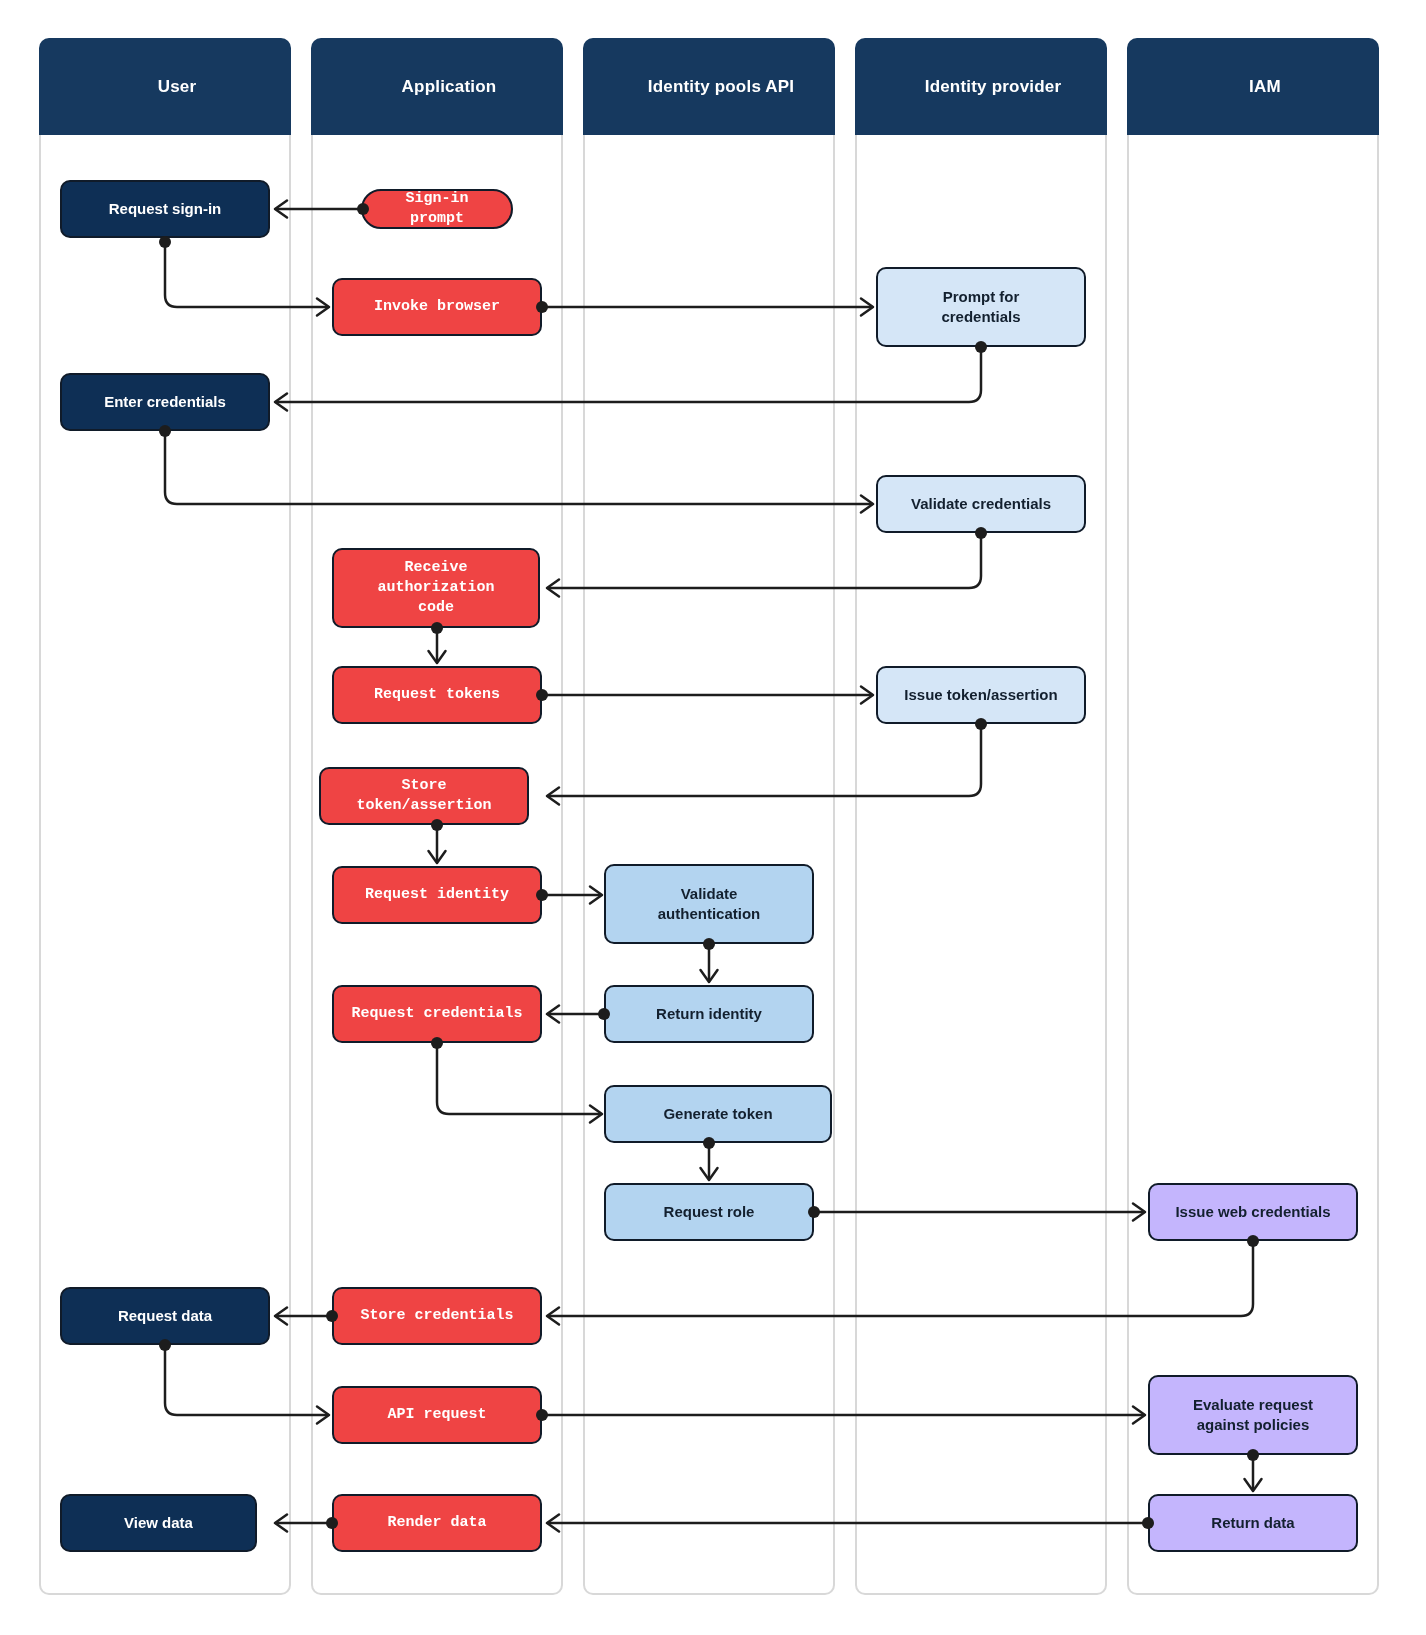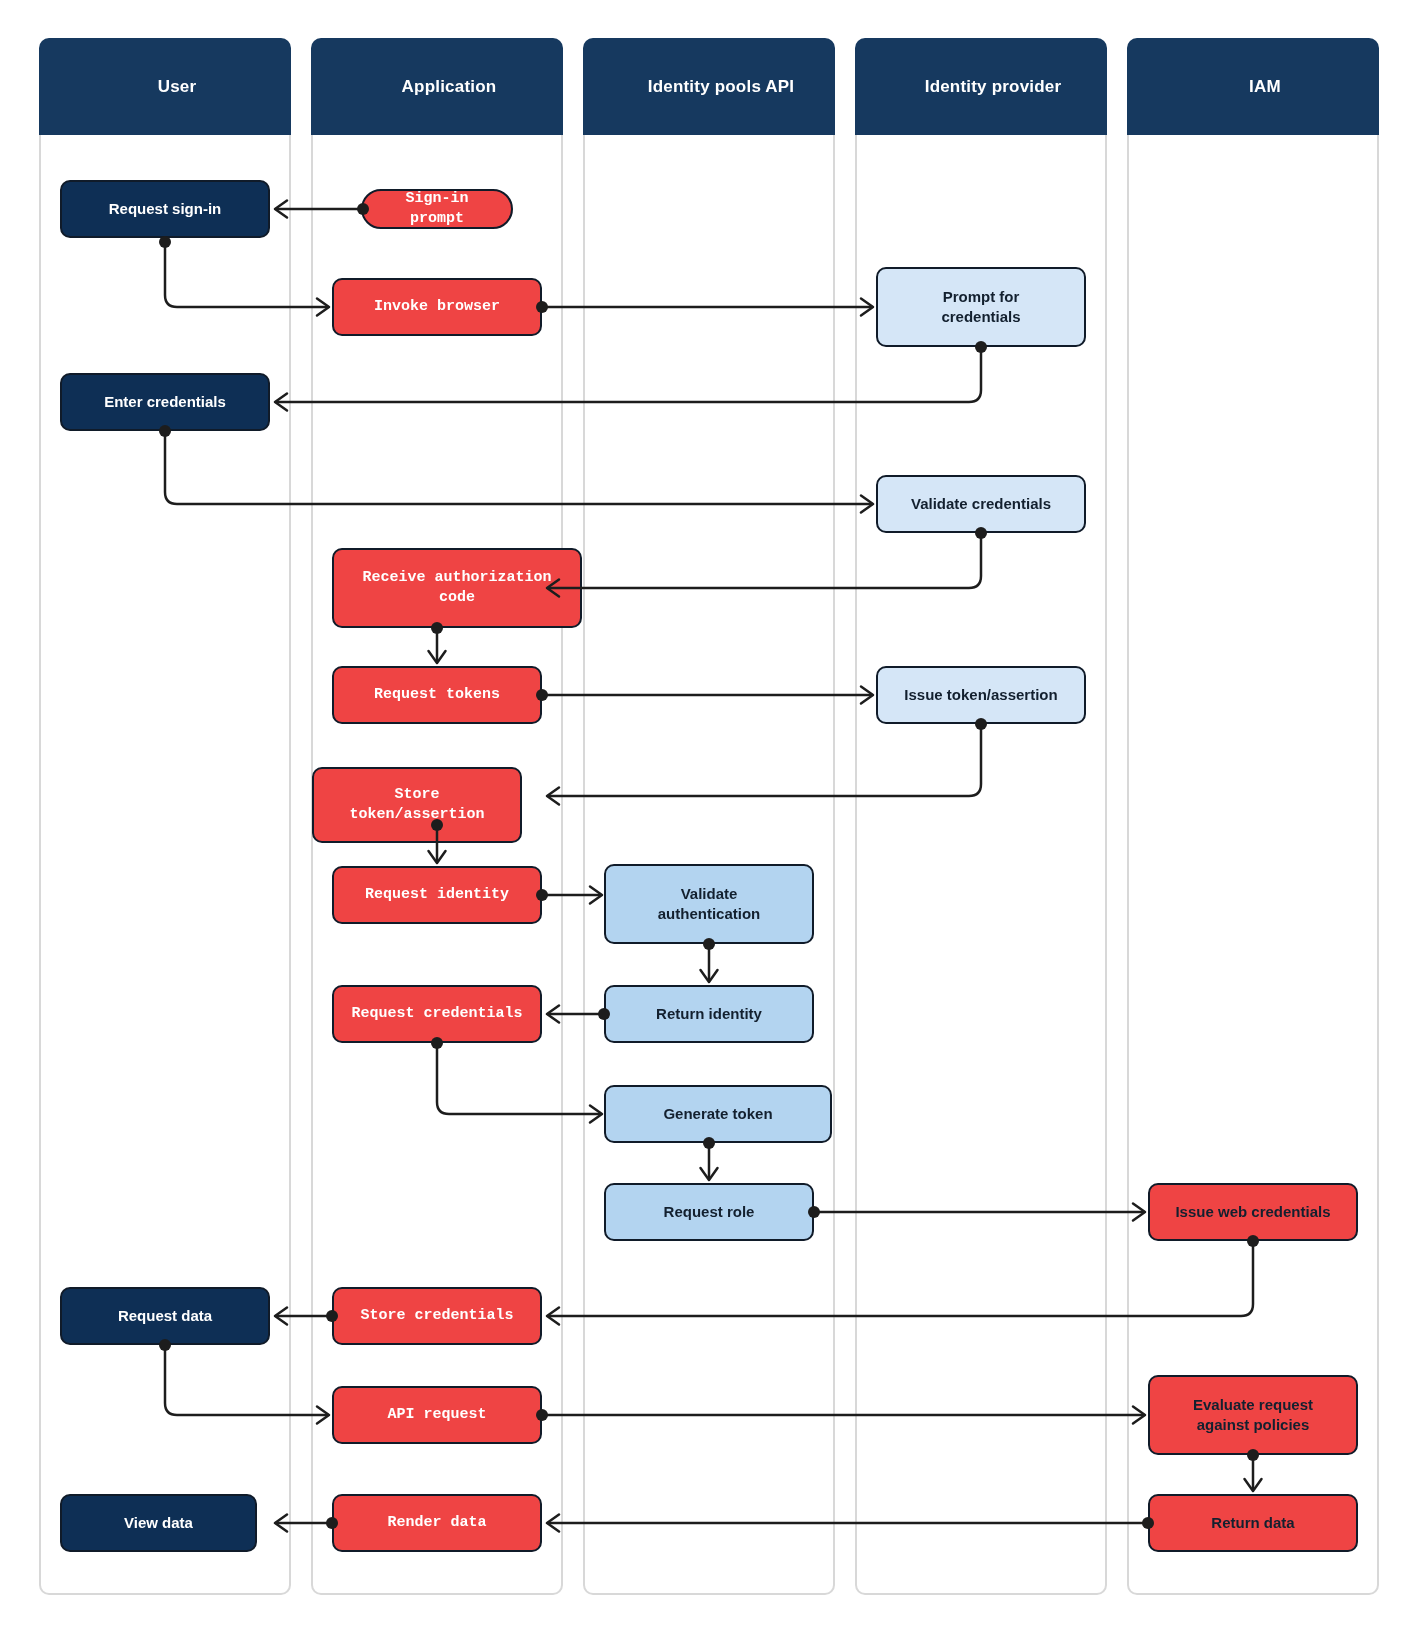--- a/index.html
+++ b/index.html
@@ -23,21 +23,21 @@
     position:absolute;box-sizing:border-box;
     display:flex;align-items:center;justify-content:center;text-align:center;
     font-weight:bold;font-size:15px;line-height:1.35;
     border:2.5px solid #101B29;border-radius:10px;
     white-space:pre-line;padding:2px 14px;z-index:2;
   }
   .dark  {background:#0E2F55;color:#ffffff;}
   .bright{background:#ef4444;color:#ffffff;font-family:Liberation Mono, monospace;}
   .medium{background:#B3D4F0;color:#13202F;}
   .light {background:#D5E6F7;color:#13202F;}
-  .white {background:#ef4444;color:#13202F;}
+  .white {background:#c4b5fd;color:#13202F;}
   .pill  {border-radius:22px;}
   .wires{position:absolute;left:0;top:0;width:1426px;height:1635px;z-index:3;pointer-events:none;}
   .wires path.line{fill:none;stroke:#1D1D1D;stroke-width:2.5;stroke-linecap:round;}
   .wires path.head{fill:none;stroke:#1D1D1D;stroke-width:2.5;stroke-linecap:round;stroke-linejoin:round;}
   .wires circle.dot{fill:#1D1D1D;stroke:none;}
 </style>
 </head>
 <body>
 
 <div class="canvas">
@@ -63,25 +63,25 @@
     <div class="lane-body"></div>
   </div>
 
   <div class="node dark" style="left:60px;top:180px;width:210px;height:58px">Request sign-in</div>
   <div class="node bright pill" style="left:361px;top:189px;width:152px;height:40px">Sign-in prompt</div>
   <div class="node bright" style="left:332px;top:278px;width:210px;height:58px">Invoke browser</div>
   <div class="node light" style="left:876px;top:267px;width:210px;height:80px">Prompt for
 credentials</div>
   <div class="node dark" style="left:60px;top:373px;width:210px;height:58px">Enter credentials</div>
   <div class="node light" style="left:876px;top:475px;width:210px;height:58px">Validate credentials</div>
-  <div class="node bright" style="left:332px;top:548px;width:250px;height:80px">Receive authorization
+  <div class="node bright" style="left:332px;top:548px;width:208px;height:80px">Receive authorization
 code</div>
   <div class="node bright" style="left:332px;top:666px;width:210px;height:58px">Request tokens</div>
   <div class="node light" style="left:876px;top:666px;width:210px;height:58px">Issue token/assertion</div>
-  <div class="node bright" style="left:312px;top:767px;width:210px;height:76px">Store token/assertion</div>
+  <div class="node bright" style="left:319px;top:767px;width:210px;height:58px">Store token/assertion</div>
   <div class="node bright" style="left:332px;top:866px;width:210px;height:58px">Request identity</div>
   <div class="node medium" style="left:604px;top:864px;width:210px;height:80px">Validate
 authentication</div>
   <div class="node bright" style="left:332px;top:985px;width:210px;height:58px">Request credentials</div>
   <div class="node medium" style="left:604px;top:985px;width:210px;height:58px">Return identity</div>
   <div class="node medium" style="left:604px;top:1085px;width:228px;height:58px">Generate token</div>
   <div class="node medium" style="left:604px;top:1183px;width:210px;height:58px">Request role</div>
   <div class="node white" style="left:1148px;top:1183px;width:210px;height:58px">Issue web credentials</div>
   <div class="node bright" style="left:332px;top:1287px;width:210px;height:58px">Store credentials</div>
   <div class="node dark" style="left:60px;top:1287px;width:210px;height:58px">Request data</div>

